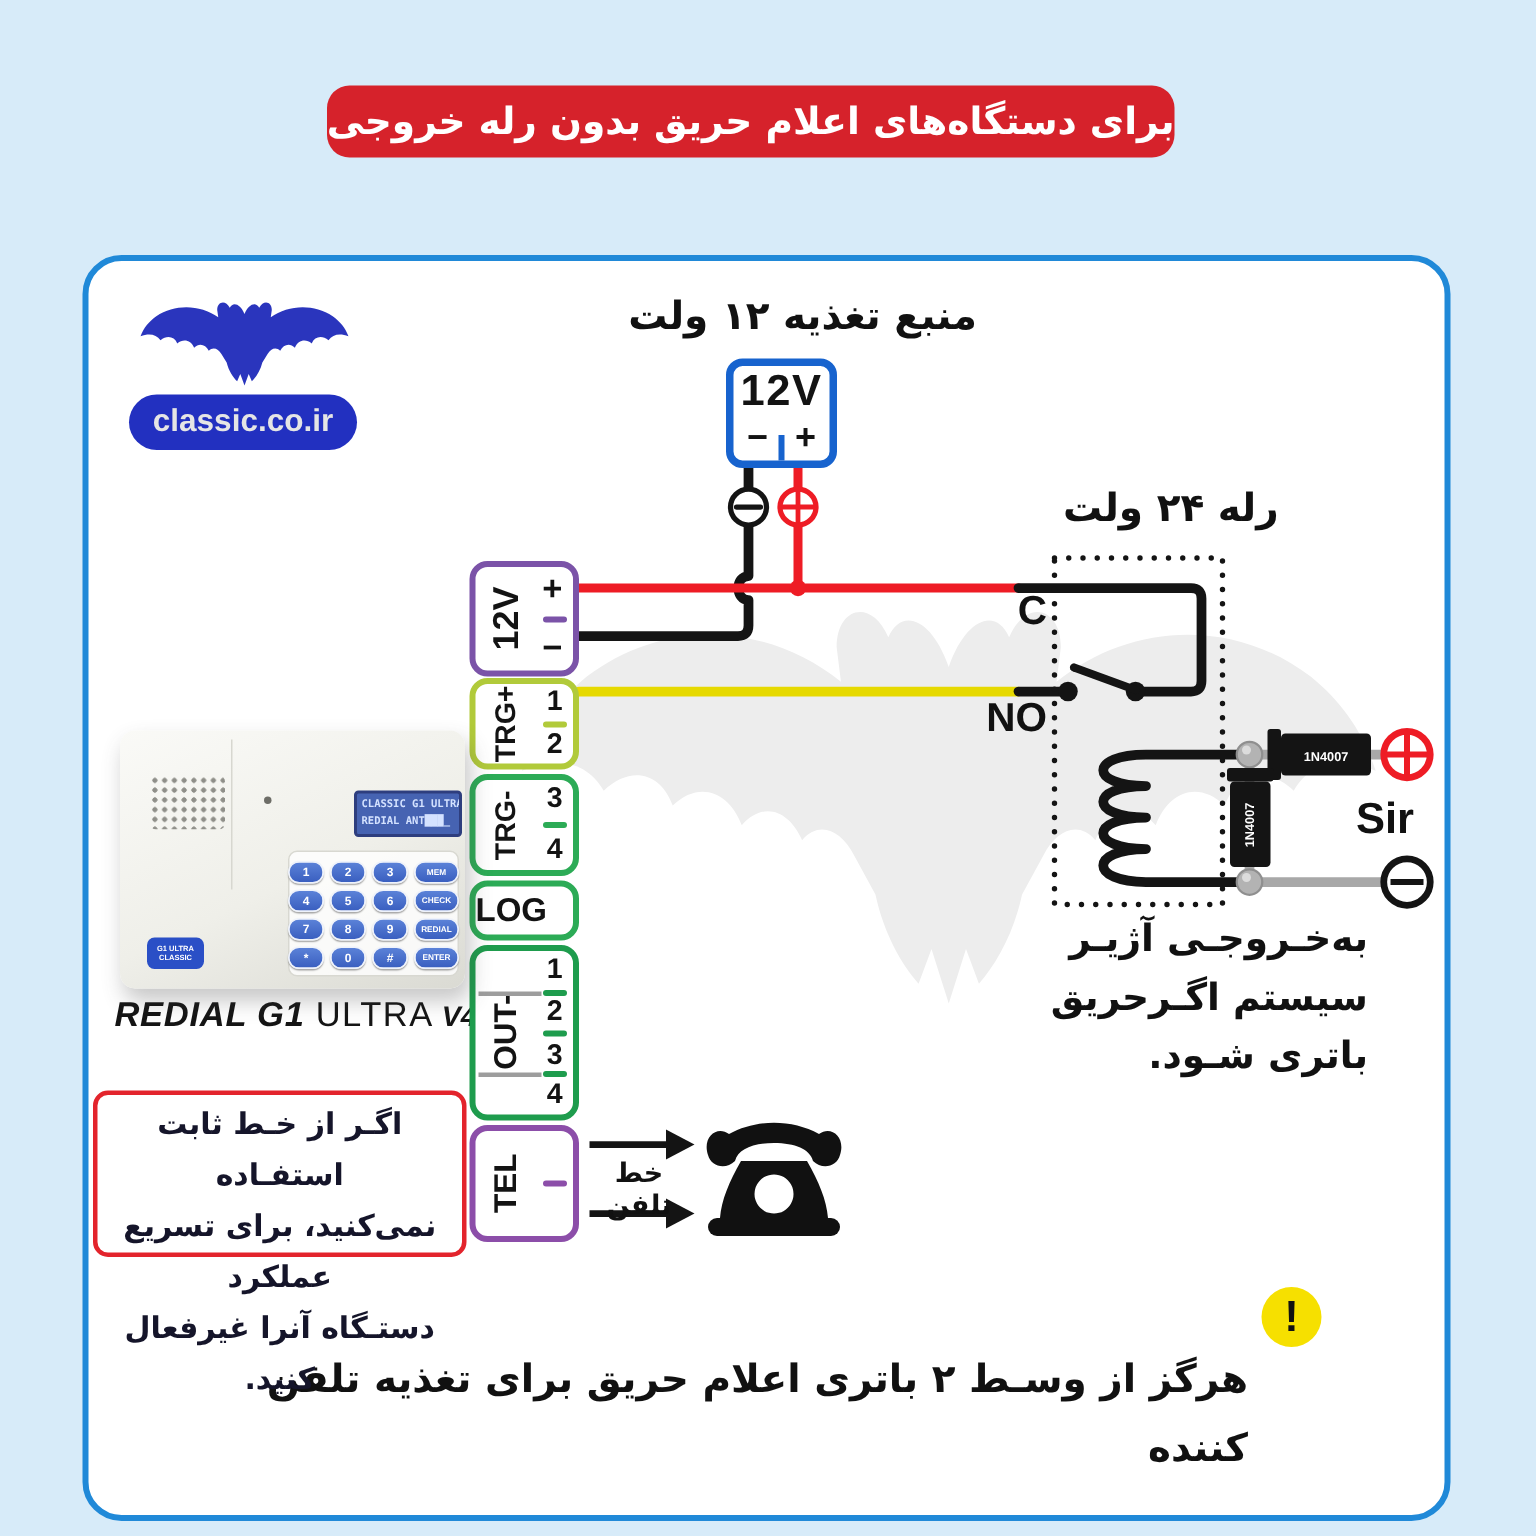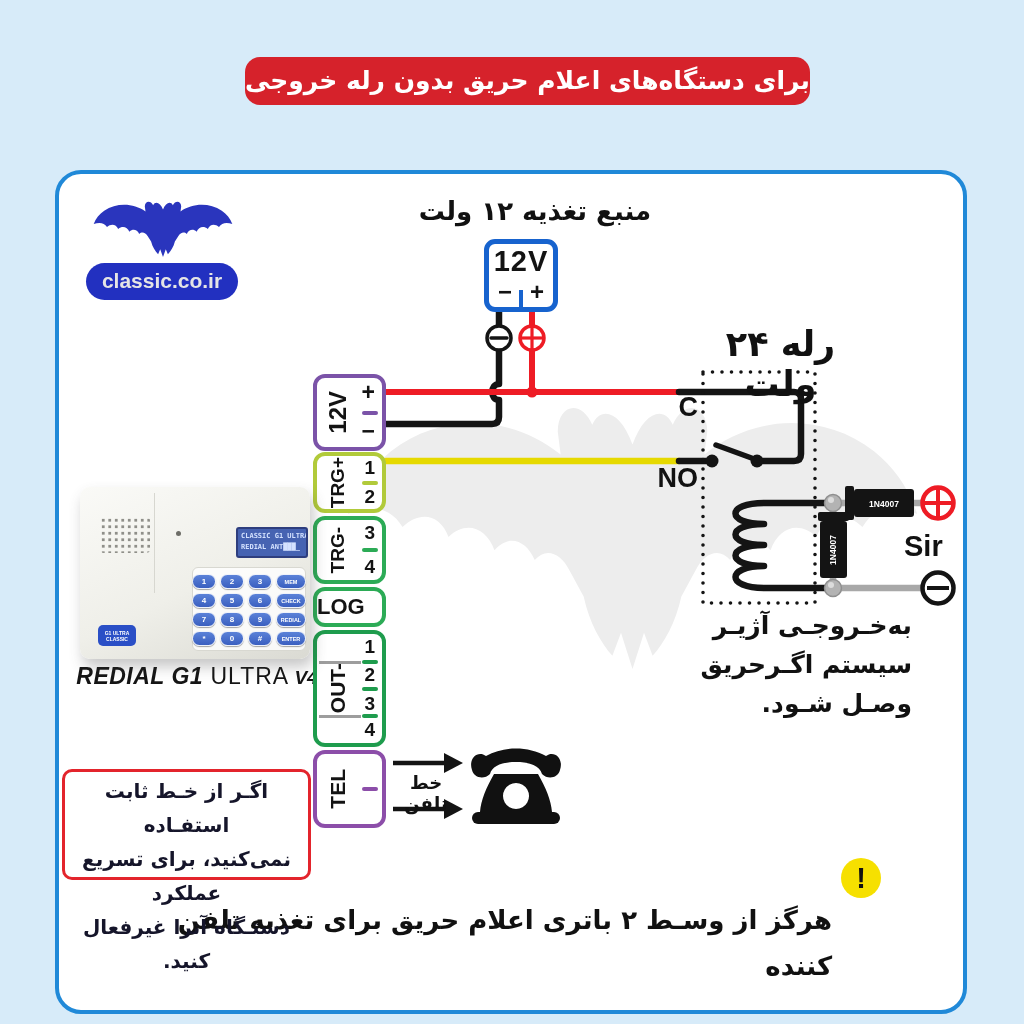--- a/index.html
+++ b/index.html
@@ -10,21 +10,21 @@
     --lcd_blue:#4663b2; --warn_yellow:#f6e000; --gray_lead:#a8a8a8;
   }
   *{box-sizing:border-box}
   html,body{margin:0;padding:0}
   body{width:1024px;height:1024px;position:relative;overflow:hidden;
        background:var(--page_bg);font-family:"DejaVu Sans",sans-serif;}
   .abs{position:absolute}
   .fa{font-family:"DejaVu Sans",sans-serif;direction:rtl;}
   .en{font-family:"Liberation Sans","DejaVu Sans",sans-serif;}
 
-  #banner{left:245px;top:57px;width:565px;height:48px;background:var(--banner_red);
+  #banner{left:218px;top:57px;width:565px;height:48px;background:var(--banner_red);
     border-radius:15px;color:#fff;font-weight:700;font-size:25px;line-height:48px;
     text-align:center;white-space:nowrap;}
   #panel{left:55px;top:170px;width:912px;height:844px;background:#fff;
     border:4px solid var(--panel_border);border-radius:26px;}
 
   #logo-bat{left:88px;top:194px;width:150px;height:70px;}
   #logo-pill{left:86px;top:263px;width:152px;height:37px;background:var(--logo_blue);
     border-radius:19px;color:#e5e5e5;font-weight:700;font-size:21px;line-height:36px;text-align:center;}
 
   #supply-title{left:385px;top:196px;width:300px;text-align:center;font-weight:700;font-size:26px;color:#111;}
@@ -48,21 +48,21 @@
   .dtext{fill:#fff;font-family:"Liberation Sans",sans-serif;font-weight:700;font-size:8.5px;text-anchor:middle}
 
   .tblock{position:absolute;left:313px;width:73px;background:#fff;border-radius:12px;z-index:4;}
   .tlabel{position:absolute;left:4px;top:0;bottom:0;display:flex;align-items:center;justify-content:center;width:34px;}
   .vtext{writing-mode:vertical-rl;transform:rotate(180deg);font-family:"Liberation Sans",sans-serif;
     font-weight:700;color:#131313;white-space:nowrap;}
   .pin{position:absolute;right:7px;font-family:"Liberation Sans",sans-serif;font-weight:700;font-size:19px;color:#131313;}
   .pindiv{position:absolute;right:4px;width:16px;height:4px;border-radius:2px;}
   .sep{position:absolute;left:2px;height:3px;background:#9d9d9d;width:42px;}
 
-  #relay-title{left:688px;top:324px;width:185px;text-align:center;font-weight:700;font-size:35px;color:#111;z-index:3;}
+  #relay-title{left:688px;top:324px;width:185px;text-align:center;font-weight:700;font-size:26px;color:#111;z-index:3;}
   #lblC{left:668px;top:392px;width:30px;text-align:right;font-weight:700;font-size:27px;color:#111;z-index:3;font-family:"Liberation Sans",sans-serif;}
   #lblNO{left:650px;top:463px;width:48px;text-align:right;font-weight:700;font-size:27px;color:#111;z-index:3;font-family:"Liberation Sans",sans-serif;}
   #lblSir{left:904px;top:530px;width:64px;font-weight:700;font-size:29px;color:#111;z-index:3;font-family:"Liberation Sans",sans-serif;}
   #siren-note{left:690px;top:606px;width:222px;text-align:right;font-weight:700;font-size:25px;line-height:39px;color:#111;z-index:3;}
 
   #phone-line-label{left:386px;top:772px;width:80px;text-align:center;font-weight:700;font-size:18px;color:#111;z-index:3;}
   #phone-icon{left:466px;top:748px;width:100px;height:84px;z-index:3;}
 
   #device{left:80px;top:487px;width:230px;height:172px;border-radius:10px;z-index:4;
     background:linear-gradient(155deg,#fafaf7 0%,#efefe9 55%,#dadad3 100%);
@@ -85,21 +85,21 @@
   #badge{position:absolute;left:18px;top:138px;width:38px;height:21px;background:#2a4fc6;border-radius:5px;
     color:#fff;font-family:"Liberation Sans",sans-serif;font-weight:700;font-size:5px;line-height:6px;
     display:flex;flex-direction:column;align-items:center;justify-content:center;text-align:center;}
   #device-caption{left:74px;top:663px;width:246px;text-align:center;white-space:nowrap;color:#151515;z-index:3;}
   #device-caption .c1{font-family:"Liberation Sans",sans-serif;font-weight:900;font-style:italic;font-size:23px;letter-spacing:.5px;}
   #device-caption .c2{font-family:"Liberation Sans",sans-serif;font-weight:400;font-size:23px;letter-spacing:1px;}
   #device-caption .c3{font-family:"Liberation Sans",sans-serif;font-weight:700;font-style:italic;font-size:19px;}
 
   #note-box{left:62px;top:727px;width:249px;height:111px;border:3.5px solid #e3242c;border-radius:10px;
     background:#fff;text-align:center;font-weight:700;font-size:20px;line-height:34px;color:#15152a;
-    padding-top:2px;z-index:4;margin-top:42px;}
+    padding-top:2px;z-index:4;}
 
   #warning-text{left:150px;top:857px;width:728px;text-align:right;font-weight:700;font-size:26px;
     line-height:46px;color:#111;z-index:3;margin-top:40px;}
   #warning-text .l1{display:block;padding-right:46px;}
   #warning-icon{left:841px;top:858px;width:40px;height:40px;border-radius:50%;background:var(--warn_yellow);
     color:#111;font-weight:900;font-size:29px;line-height:40px;text-align:center;z-index:3;
     font-family:"Liberation Sans",sans-serif;}
 </style>
 </head>
 <body>
@@ -205,21 +205,21 @@
   </g>
 </svg>
 
 <div id="relay-title" class="abs fa">رله ۲۴ ولت</div>
 <div id="lblC" class="abs">C</div>
 <div id="lblNO" class="abs">NO</div>
 <div id="lblSir" class="abs">Sir</div>
 <div id="siren-note" class="abs fa">
   <div>به‌خـروجـی آژیـر</div>
   <div>سیستم اگـر‌حریق</div>
-  <div>وصـل شـود.</div>
+  <div>باتری شـود.</div>
 </div>
 
 <div class="tblock" style="top:374px;height:77px;border:4.5px solid var(--purple);">
   <div class="tlabel">
       <span class="vtext" style="font-size:24px;">12V</span>
     </div>
   <span class="pin" style="top:1px;font-size:23px;">+</span>
   <div class="pindiv" style="top:50%;background:var(--purple);transform:translateY(-50%);"></div>
   <span class="pin" style="bottom:2px;font-size:23px;">−</span>
 </div>

